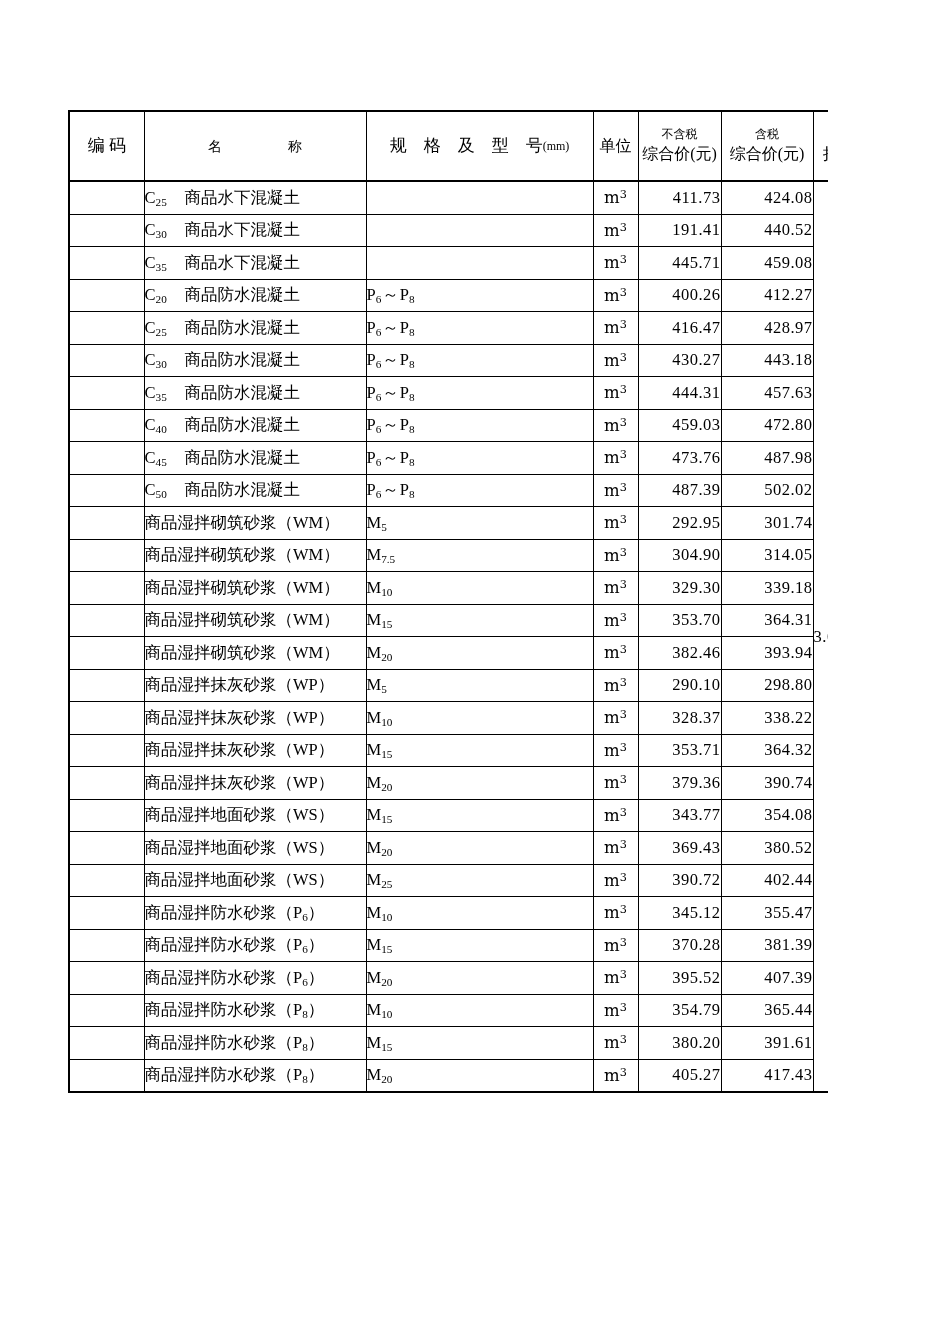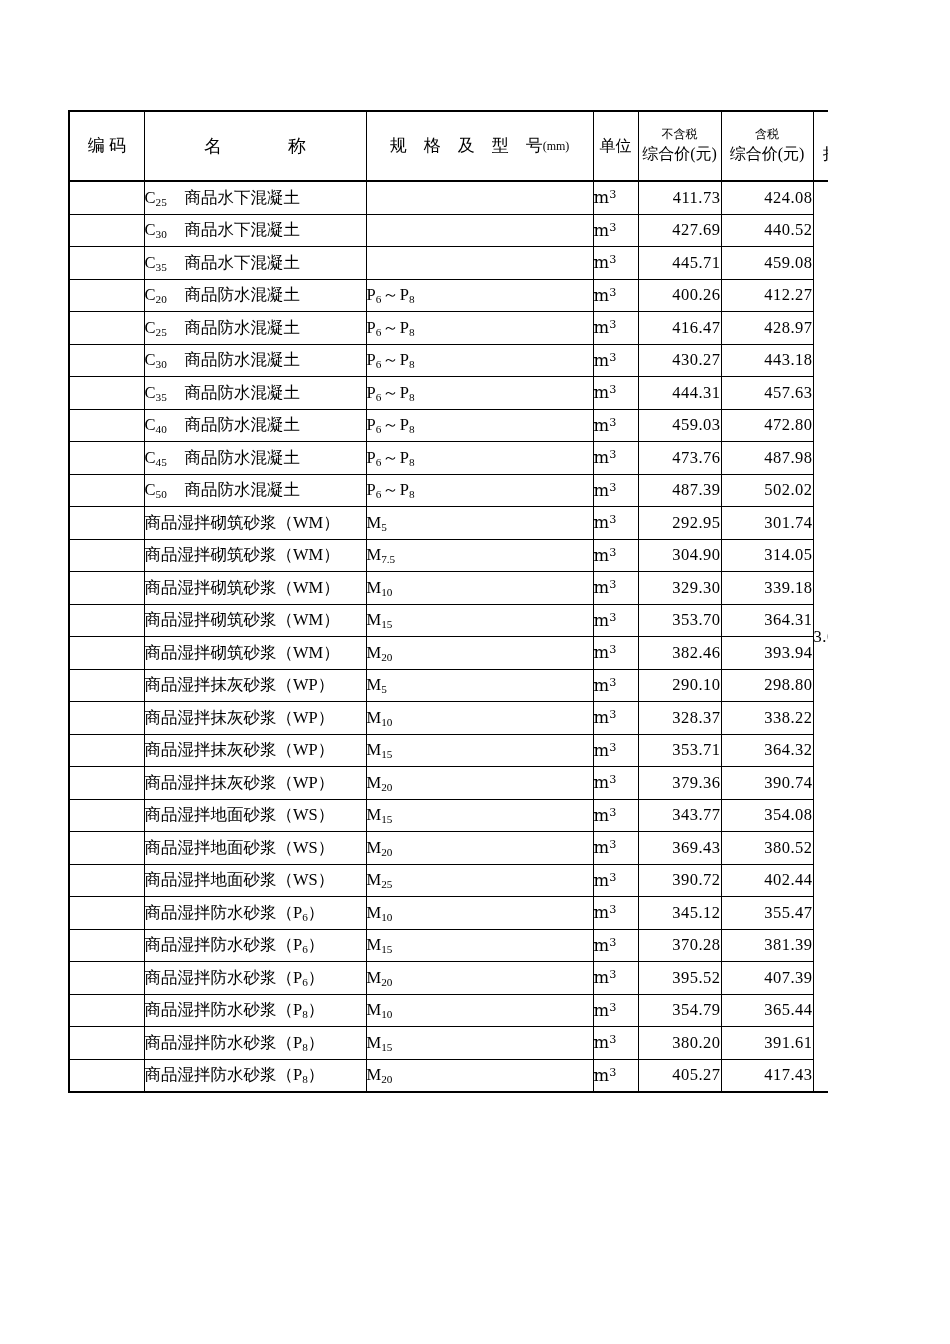--- a/index.html
+++ b/index.html
@@ -63,21 +63,21 @@
     font-size: 17px;
     line-height: 1.45;
     border-bottom-width: 2px;
     border-bottom-color: #000;
   }
   .hdr-spread {
     display: inline-block;
     letter-spacing: 0;
   }
   .hdr-name {
-    font-size: 18px;
+    font-size: 14px;
     letter-spacing: 0;
   }
   .hdr-name .gap { display: inline-block; width: 66px; }
   .hdr-two {
     display: flex;
     flex-direction: column;
     justify-content: center;
     line-height: 1.42;
   }
   .hdr-two .l1 { font-size: 12px; }
@@ -101,21 +101,21 @@
     display: inline-block;
     min-width: 34px;
   }
   td.cell-name .nm { margin-left: 6px; }
   td.cell-spec {
     padding-left: 12px;
     text-align: left;
     font-size: 16px;
   }
   td.cell-unit {
-    text-align: left;
+    text-align: center;
     font-size: 13px;
     font-family: "DejaVu Serif", "Liberation Serif", serif;
   }
   td.cell-num {
     text-align: right;
     font-size: 16.5px;
     letter-spacing: 0.5px;
   }
   td.cell-rate {
     text-align: left;
@@ -191,21 +191,21 @@
             <td class="cell-unit">m<sup>3</sup></td>
             <td class="cell-num">411.73</td>
             <td class="cell-num">424.08</td>
             <td class="cell-rate" rowspan="28">3.00%</td>
           </tr>
           <tr class="data-row">
             <td class="cell-code"></td>
             <td class="cell-name"><span class="grade">C<sub>30</sub></span><span class="nm">商品水下混凝土</span></td>
             <td class="cell-spec"></td>
             <td class="cell-unit">m<sup>3</sup></td>
-            <td class="cell-num">427.69</td>
+            <td class="cell-num">191.41</td>
             <td class="cell-num">440.52</td>
           </tr>
           <tr class="data-row">
             <td class="cell-code"></td>
             <td class="cell-name"><span class="grade">C<sub>35</sub></span><span class="nm">商品水下混凝土</span></td>
             <td class="cell-spec"></td>
             <td class="cell-unit">m<sup>3</sup></td>
             <td class="cell-num">445.71</td>
             <td class="cell-num">459.08</td>
           </tr>

